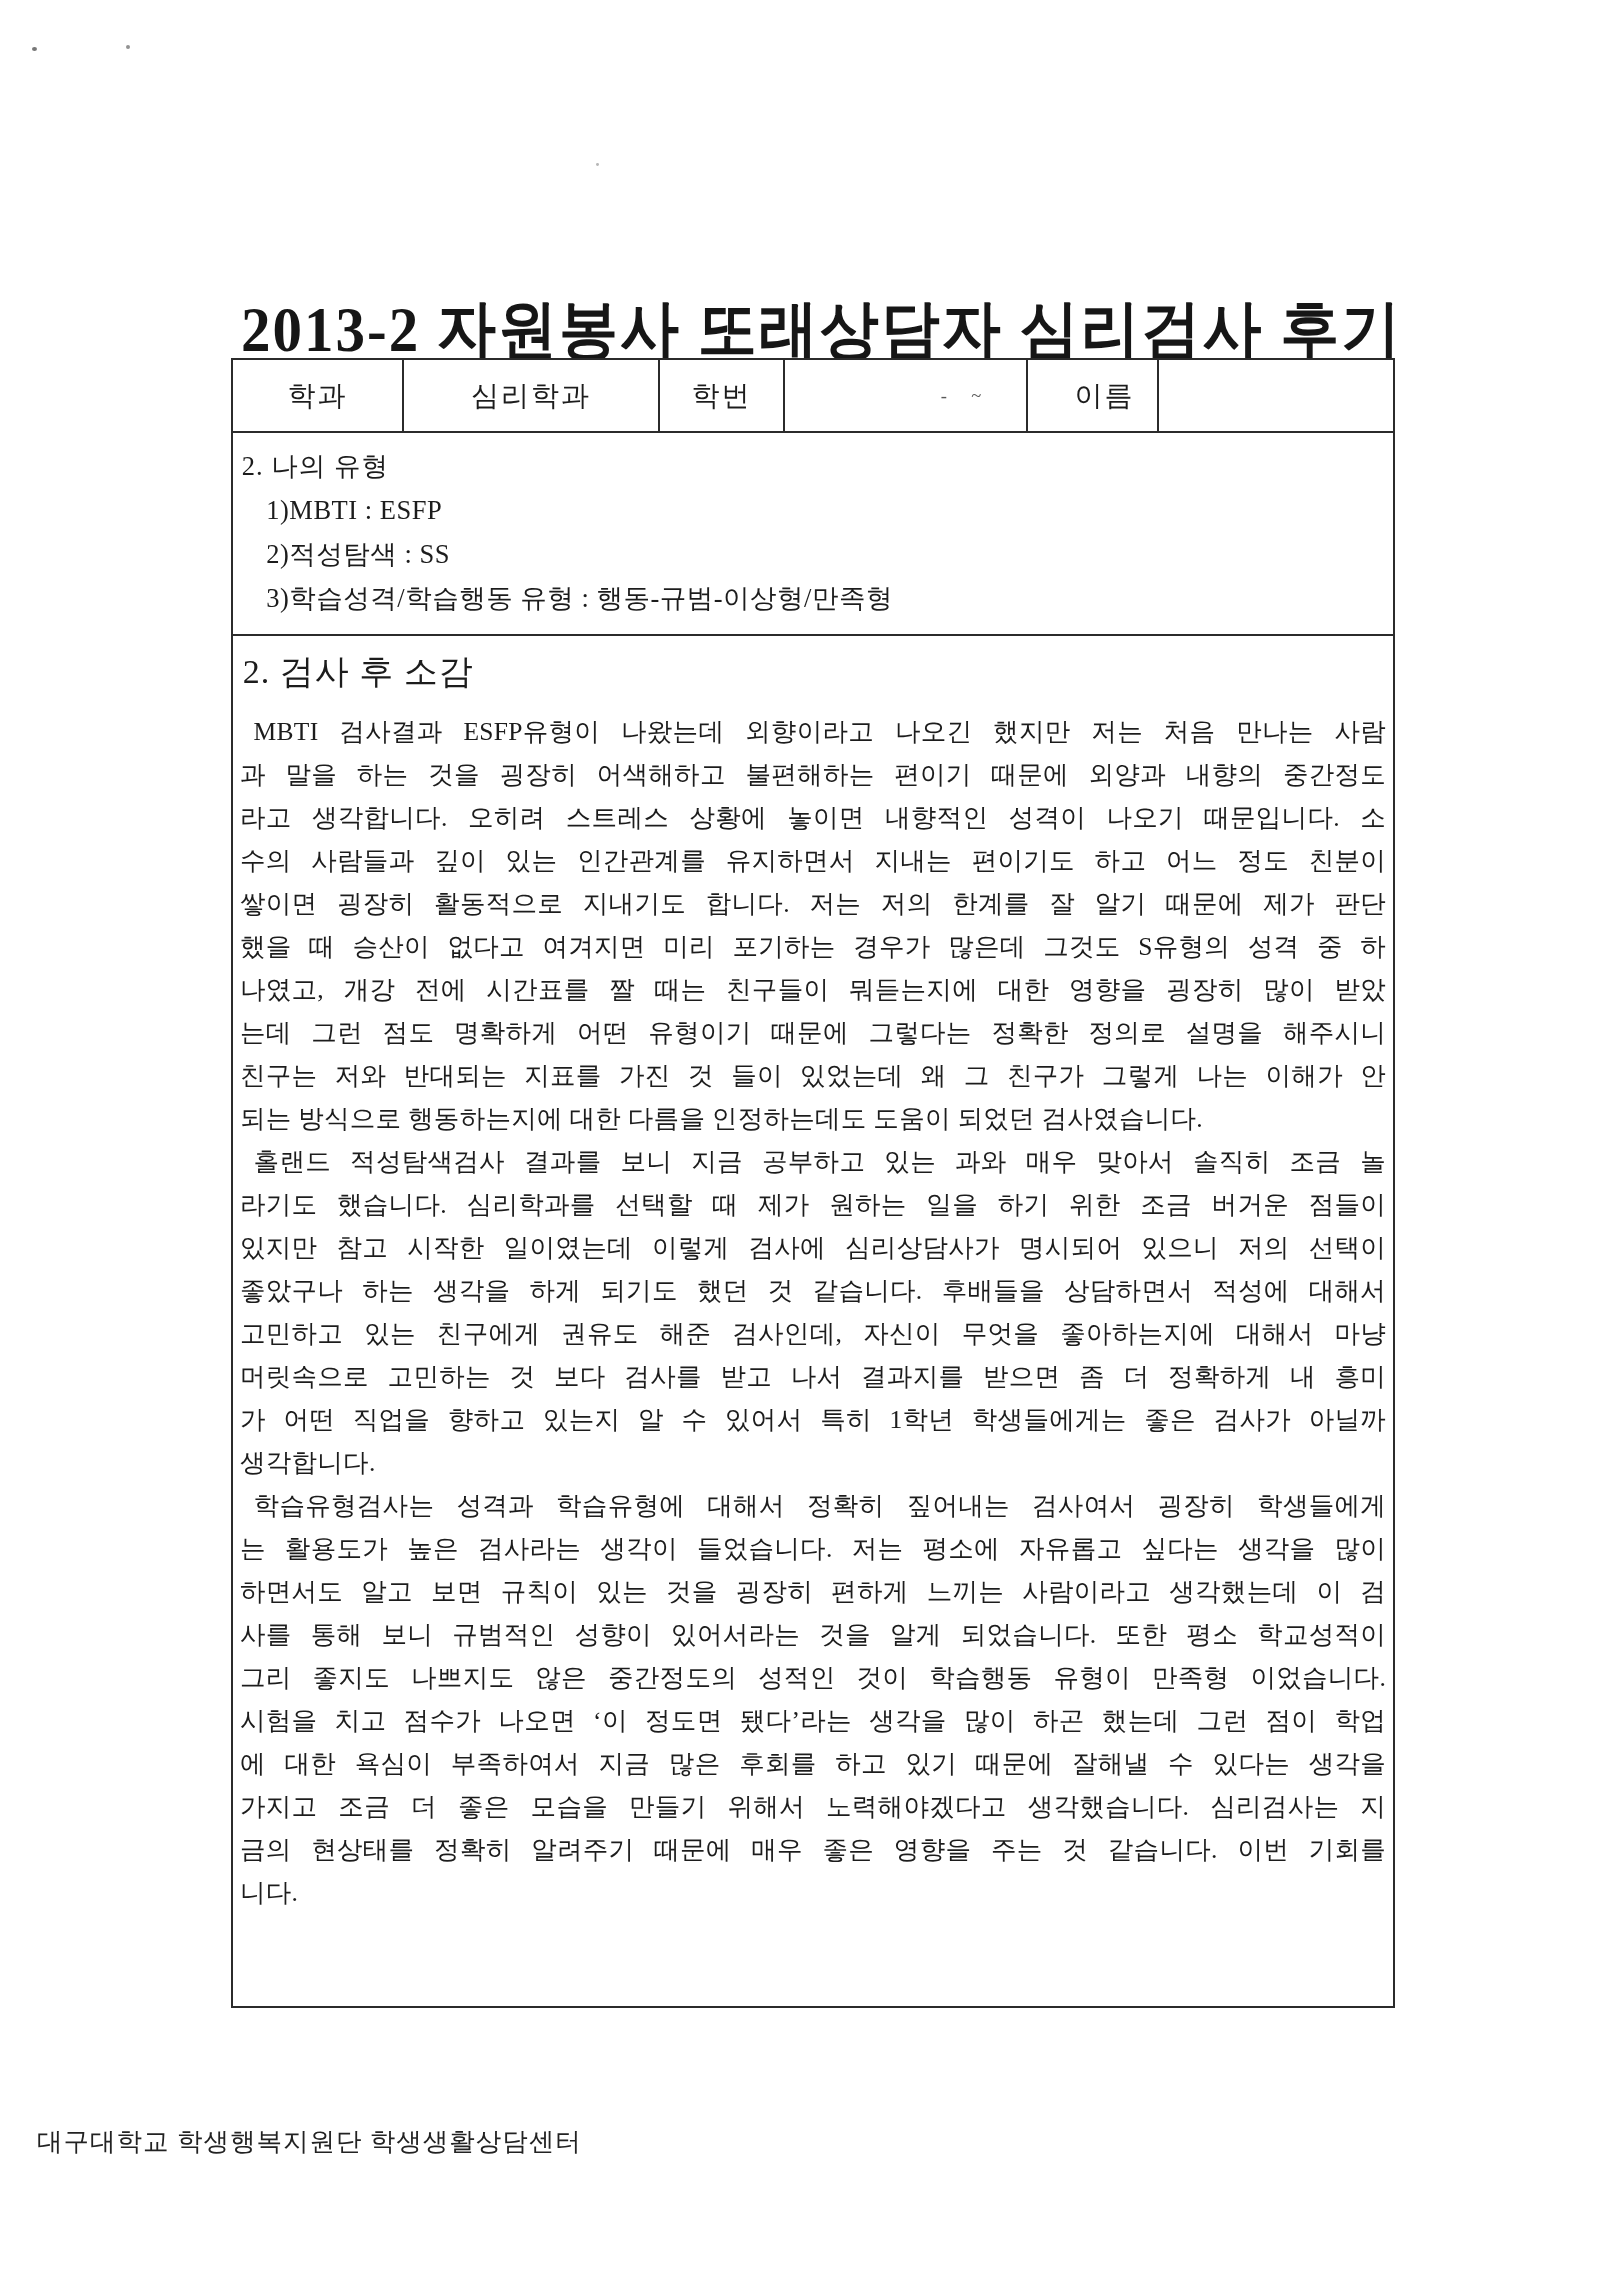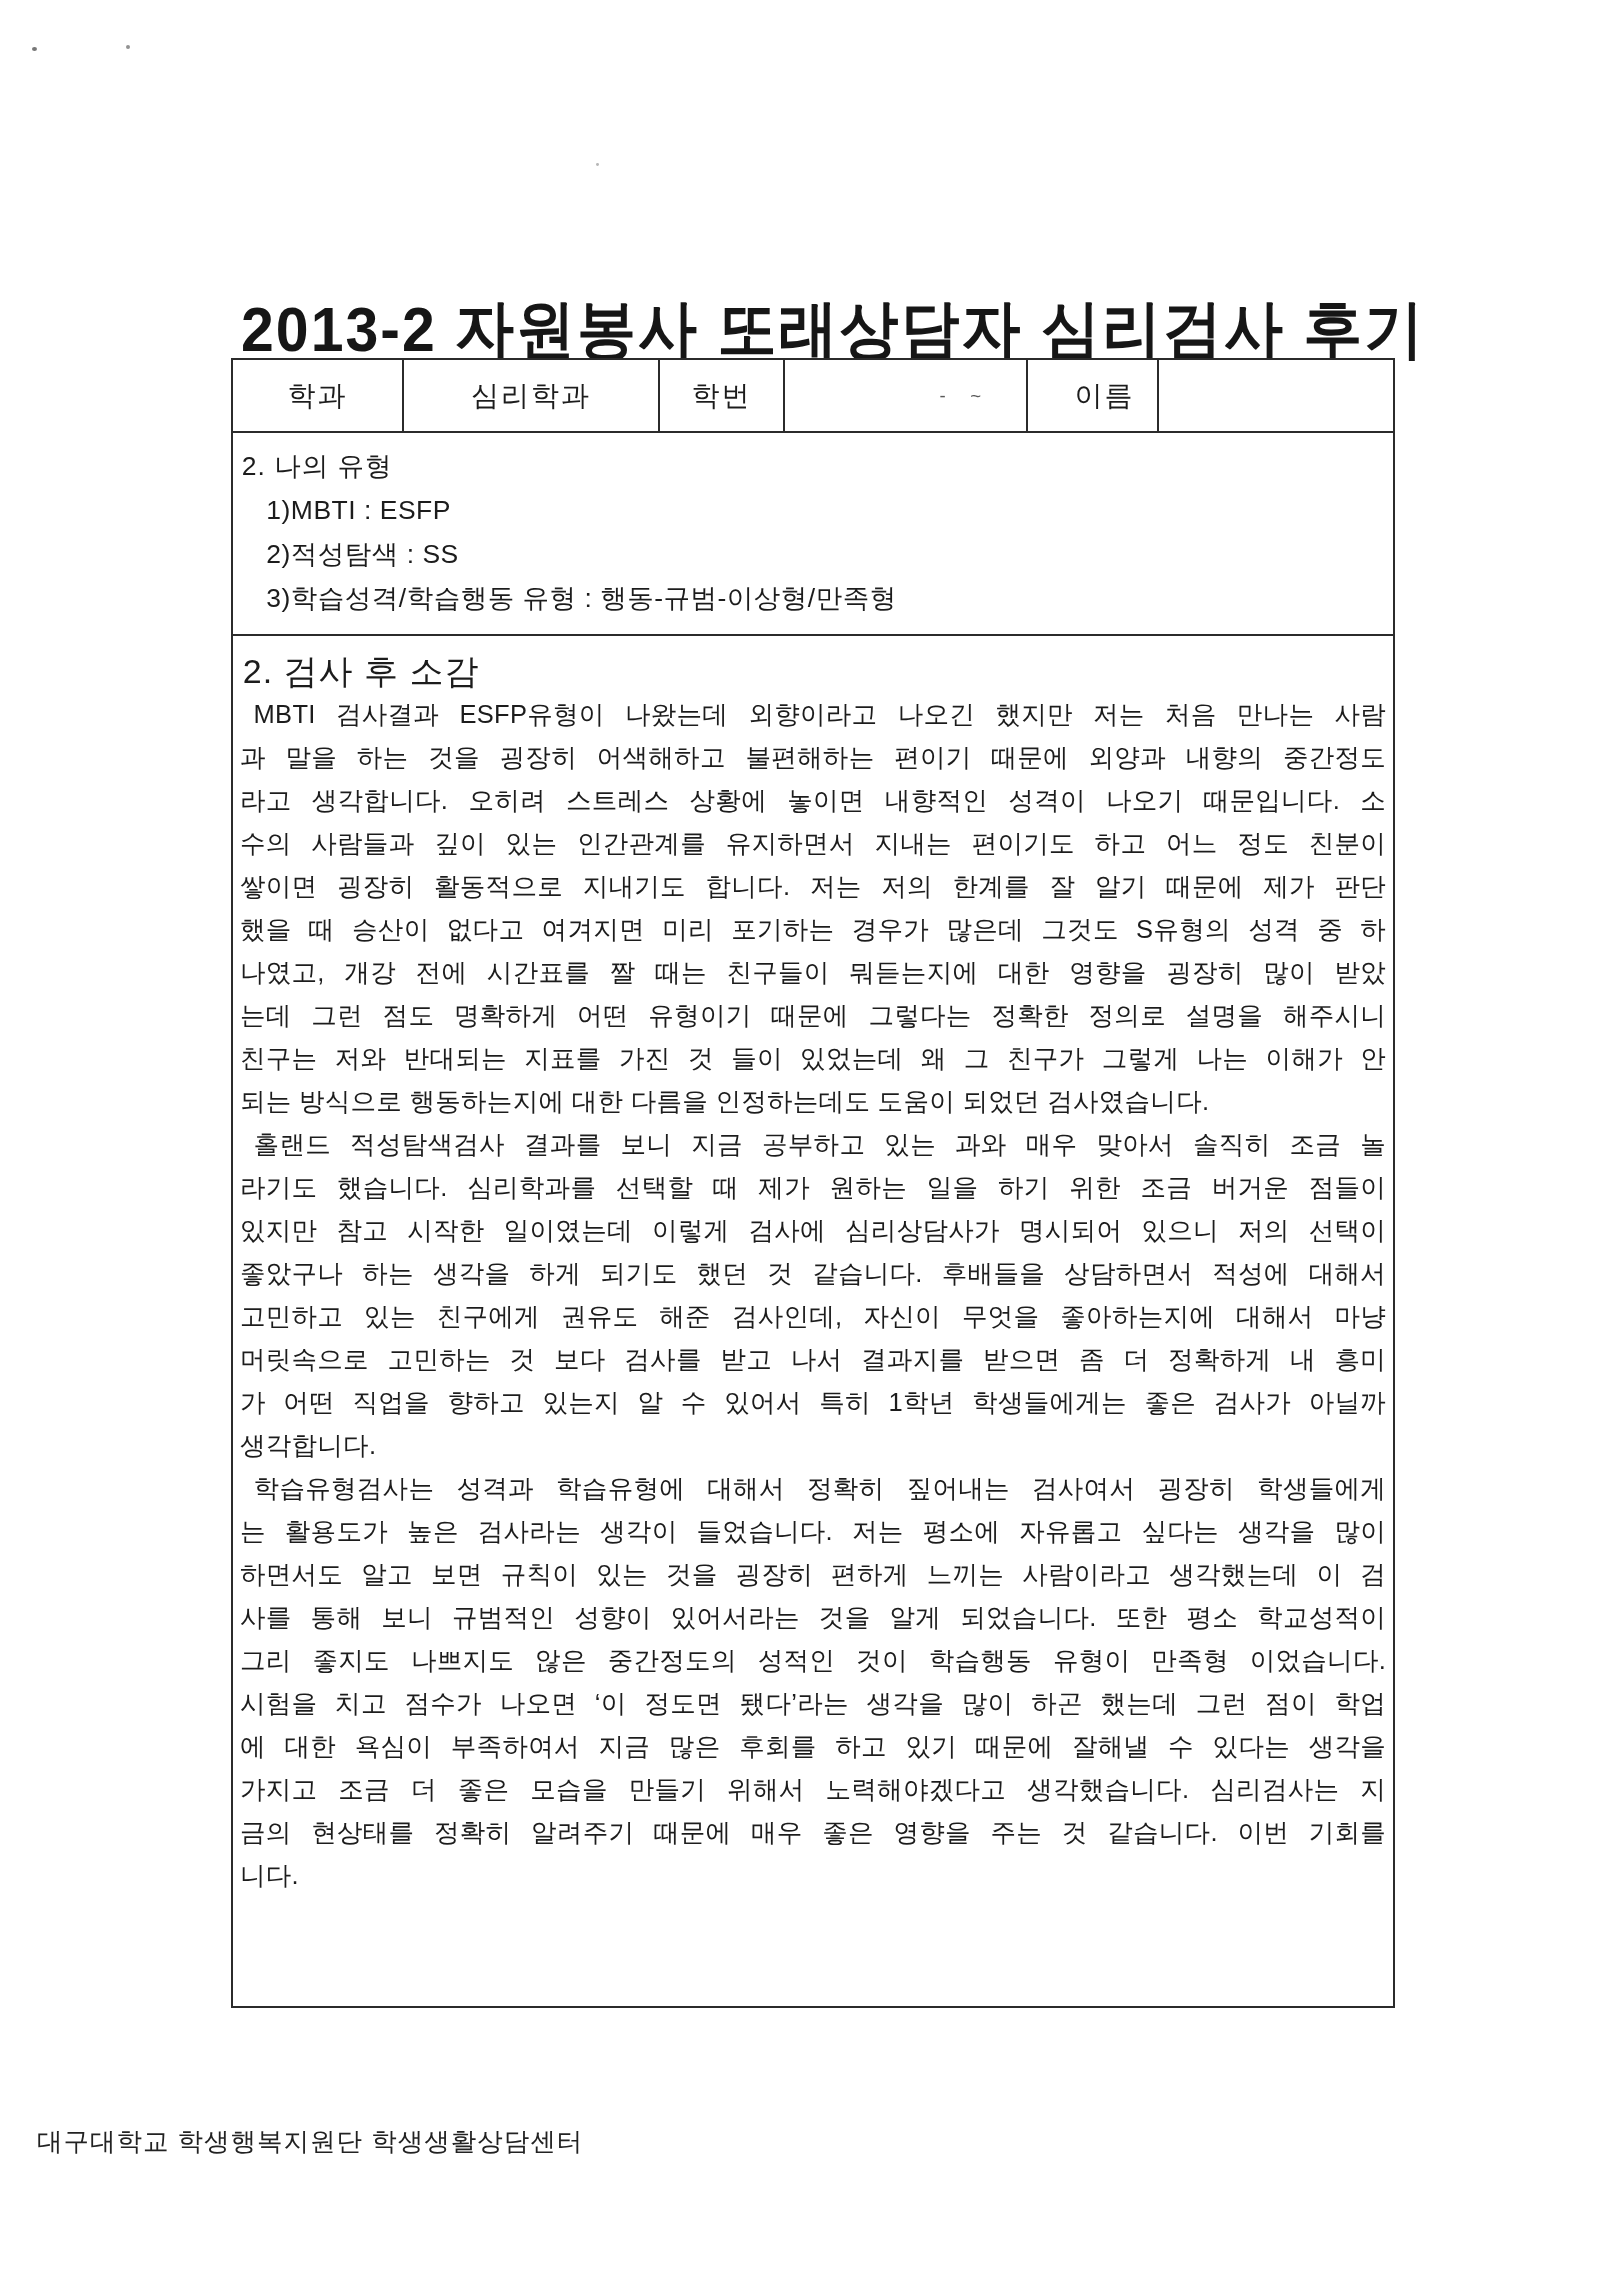--- a/index.html
+++ b/index.html
@@ -1,20 +1,20 @@
 <!DOCTYPE html>
 <html><head>
 <meta charset="utf-8">
 <style>
   html,body{margin:0;padding:0;background:#e8e8e8;}
   .page{
     position:relative;
     width:1620px;height:2292px;
     background:#ffffff;
-    font-family:Liberation Sans, sans-serif;
+    font-family:Liberation Serif, serif;
     color:#1c1c1c;
     overflow:hidden;
     margin:0 auto;
   }
   
   .speck{position:absolute;background:#4a4a4a;border-radius:50%;}
   .speck.s1{left:32px;top:47px;width:4.9px;height:3.9px;opacity:.75;}
   .speck.s2{left:126px;top:45px;width:3.9px;height:3.9px;opacity:.6;}
   .speck.s3{left:596px;top:163px;width:2.9px;height:2.9px;opacity:.4;}
 
@@ -50,21 +50,21 @@
   .sec{box-sizing:border-box;}
   .sec1{
     height:203px;border-bottom:2px solid #2b2b2b;
     padding:11.8px 7.8px 0 5.9px;font-size:26.5px;
   }
   .sec1-heading{line-height:43px;margin-left:2.9px;letter-spacing:1px;}
   .sec1-item{line-height:44px;margin-left:27.4px;letter-spacing:0.5px;}
 
   .sec2{height:1370px;padding:13.7px 6.9px 0 6.9px;}
   .sec2-heading{font-size:34px;line-height:43px;margin-left:2.9px;letter-spacing:1px;}
-  .sec2-body{margin-top:0;}
+  .sec2-body{margin-top:17px;}
   .bline{
     font-size:25.5px;line-height:43px;height:43px;overflow:hidden;
     text-align:justify;text-align-last:justify;
     letter-spacing:0.3px;
   }
   .bline.indent{padding-left:13.7px;}
   .bline.end{text-align-last:left;}
 
   .footer{
     position:absolute;top:2124px;left:0;width:100%;

